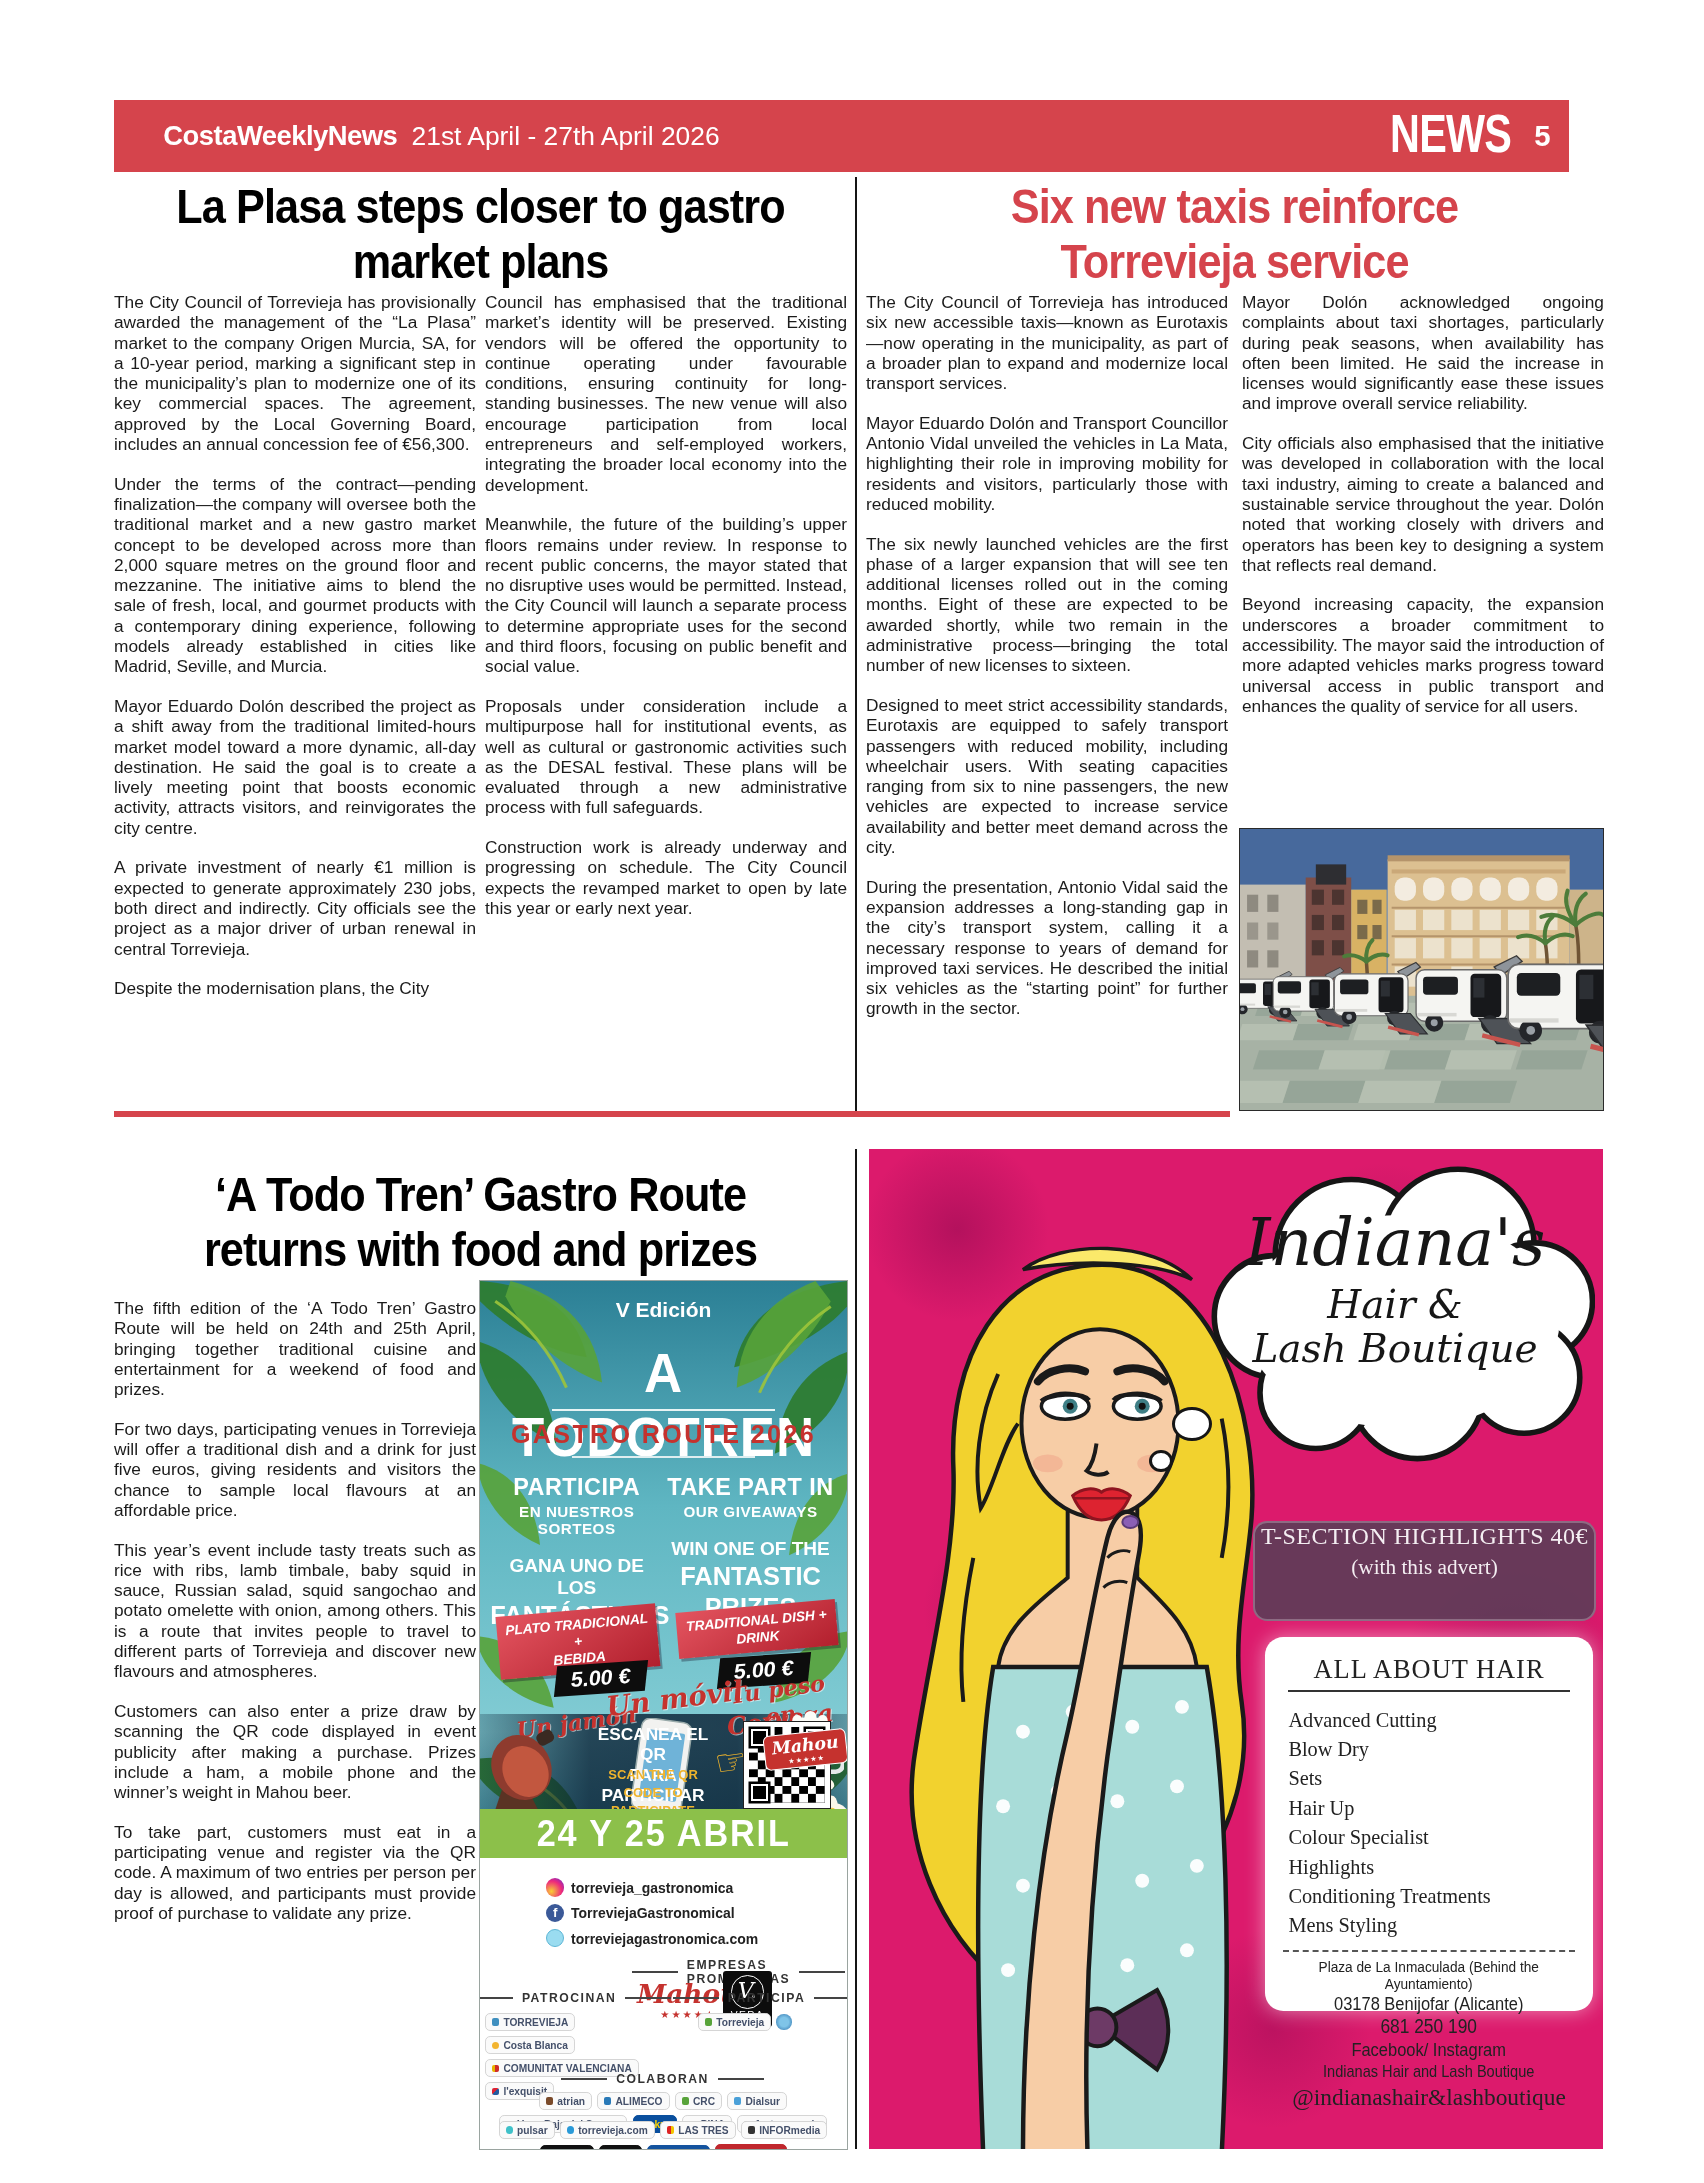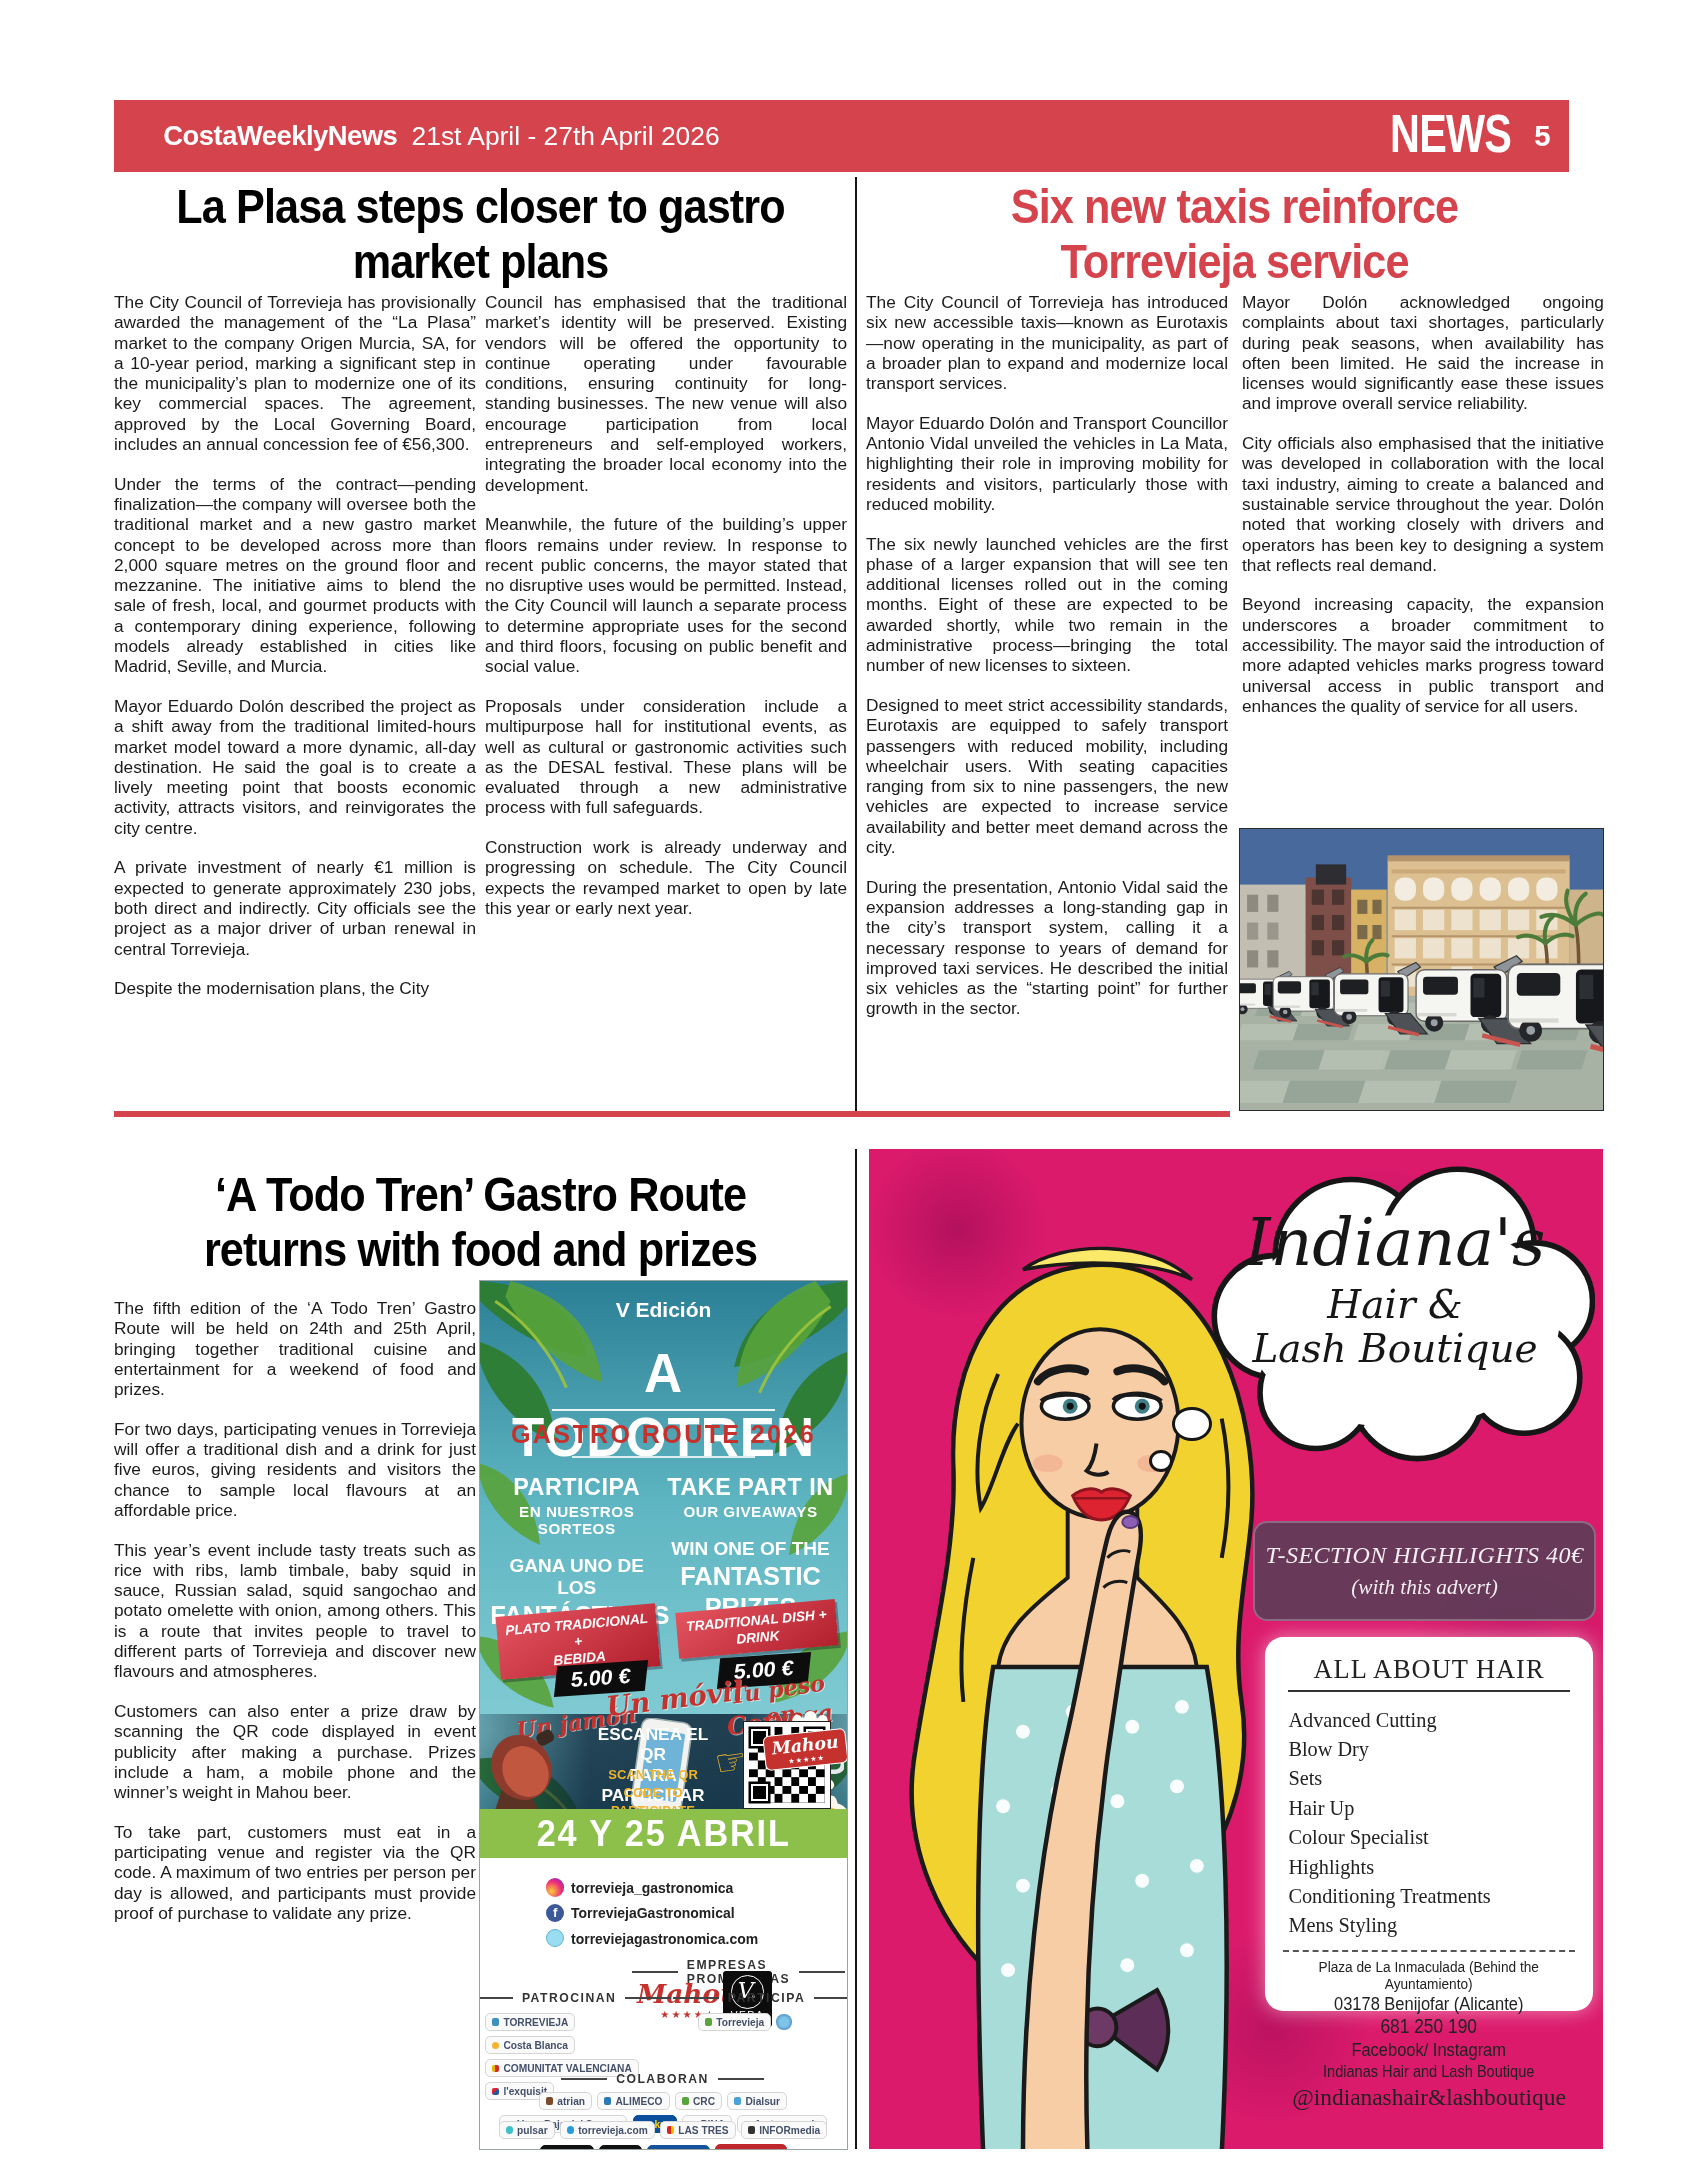--- a/index.html
+++ b/index.html
@@ -127,21 +127,21 @@
       #dc1a6c;}
   .cloud{left:325px;top:15.2px;width:401px;height:305px;}
   .cloud svg{position:absolute;left:0;top:0;width:100%;height:100%;}
   .cloud-text{position:absolute;left:36px;top:46px;width:330px;text-align:center;font-family:"DejaVu Serif",serif;font-style:italic;color:#161616;}
   .cl1{font-size:65px;line-height:66px;}
   .cl2{font-size:39px;line-height:44px;margin-top:7.1px;}
   .cl3{font-size:39px;line-height:44px;}
   .bubble{background:#fff;border:3px solid #161616;border-radius:50%;}
   .bub1{left:303px;top:258px;width:34px;height:28.4px;}
   .bub2{left:280px;top:301px;width:18.3px;height:16.2px;}
-  .offer{left:384px;top:372px;width:339px;height:96px;background:rgba(88,62,86,.88);border:2px solid rgba(255,255,255,.25);border-radius:14.2px;display:flex;flex-direction:column;align-items:center;justify-content:center;gap:5.1px;color:#f4eef2;font-family:"Liberation Serif",serif;font-style:italic;}
+  .offer{left:384px;top:372px;width:339px;height:96px;background:rgba(88,62,86,.88);border:2px solid rgba(255,255,255,.25);border-radius:14.2px;display:flex;flex-direction:column;align-items:center;gap:5.1px;color:#f4eef2;font-family:"Liberation Serif",serif;}
   .offer .o1{font-size:24px;letter-spacing:0.5px;}
   .offer .o2{font-size:21.3px;}
   .salonbox{left:396px;top:488px;width:328px;height:374px;background:#fff;border-radius:18.3px;box-shadow:0 0 20.3px rgba(255,255,255,.5);padding:17.3px 18.3px;box-sizing:border-box;font-family:"Liberation Serif",serif;color:#222;}
   .sb-title{text-align:center;font-size:26.4px;letter-spacing:1px;border-bottom:2px solid #333;padding-bottom:5.1px;margin:0 5.1px 13.2px;}
   .sb-list{list-style:none;margin:0;padding:0 0 0 5.1px;font-size:20.3px;line-height:29.4px;}
   .sb-dash{border-top:2px dashed #555;margin:9.1px 0 6.1px;}
   .sb-addr{text-align:center;font-family:"Liberation Sans",sans-serif;transform:scaleX(.9);transform-origin:center;}
   .sb-addr .a1{font-size:15.2px;}
   .sb-addr .a2{font-size:18.3px;margin-top:1px;}
   .sb-addr .a3{font-size:19.3px;margin-top:1px;}

